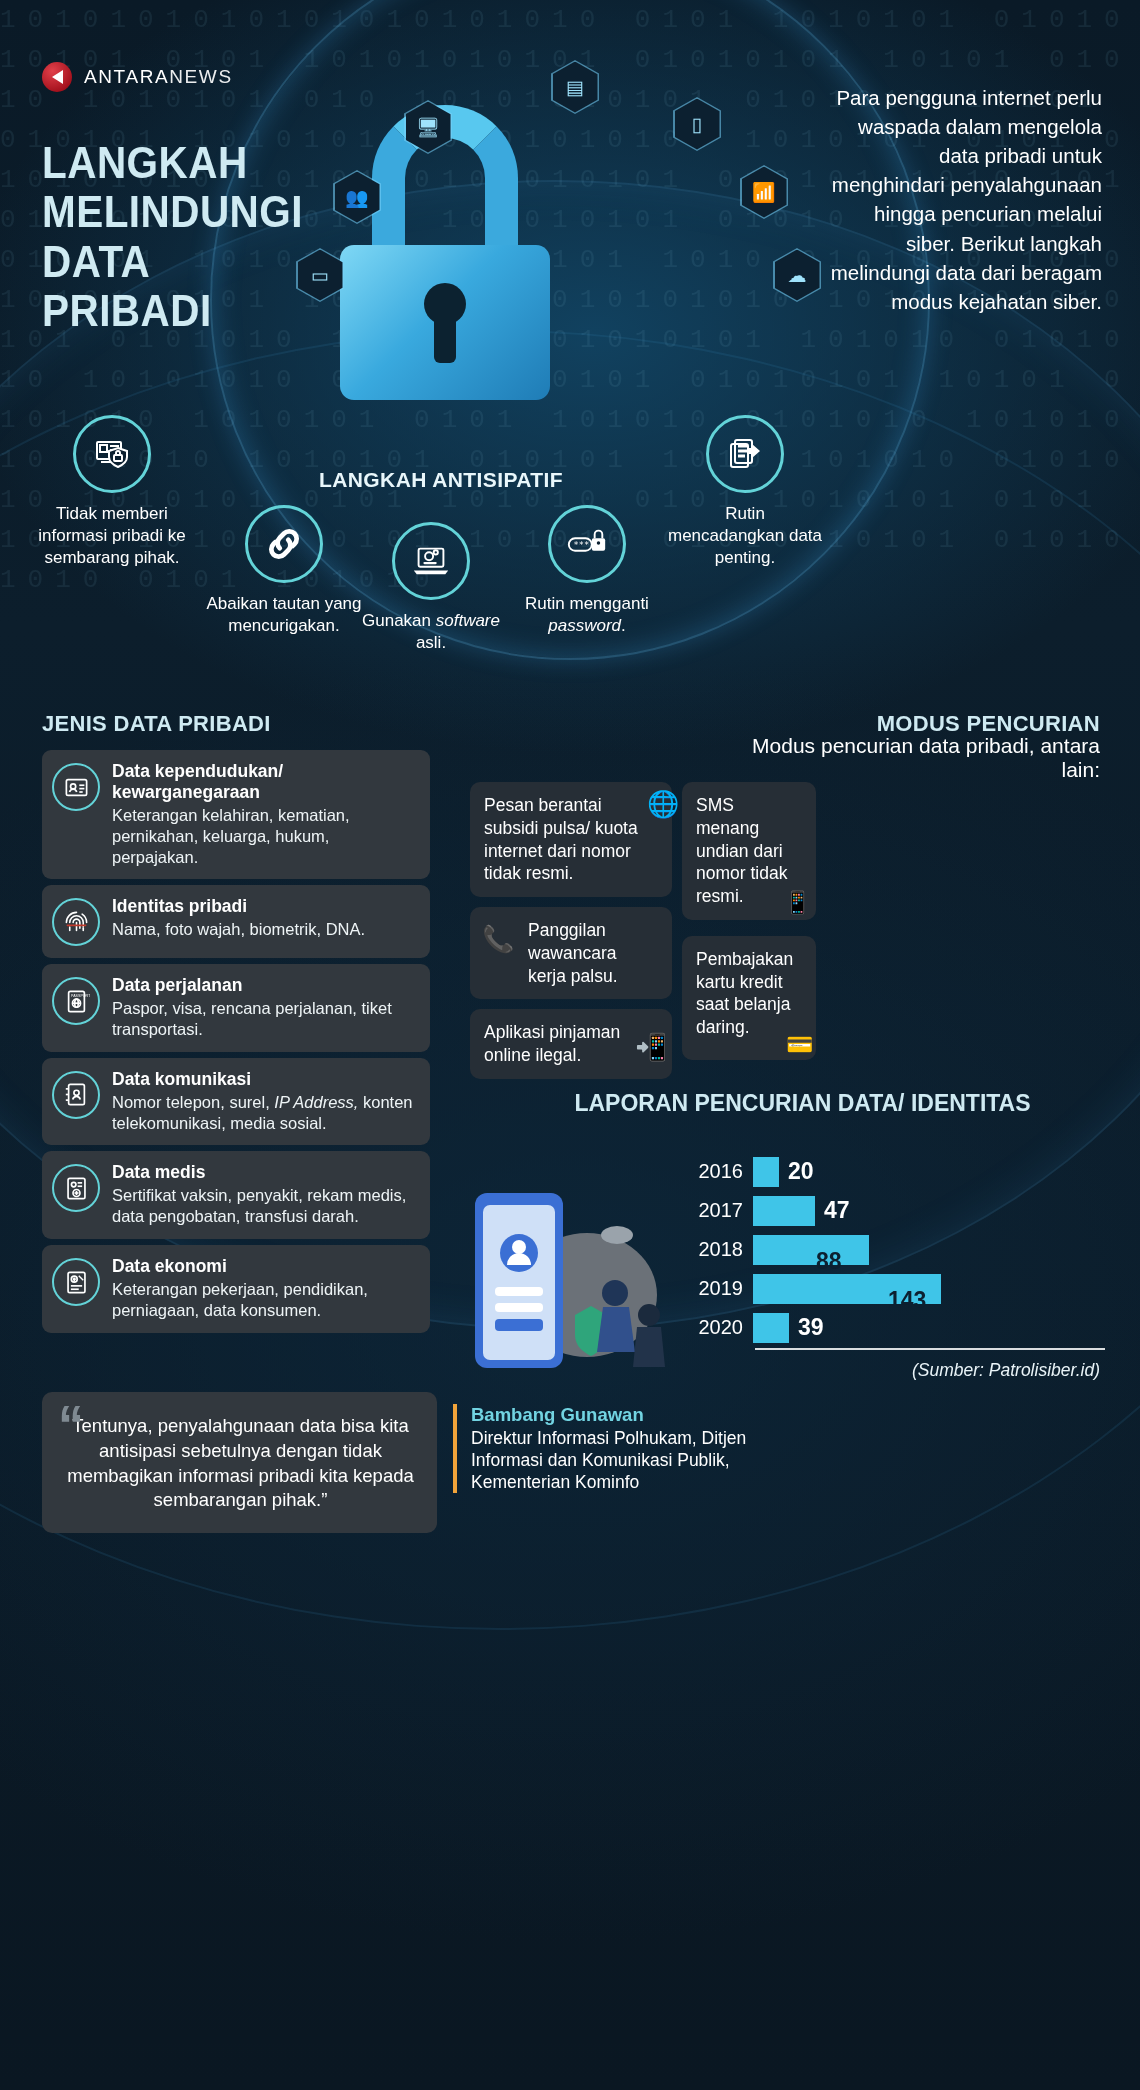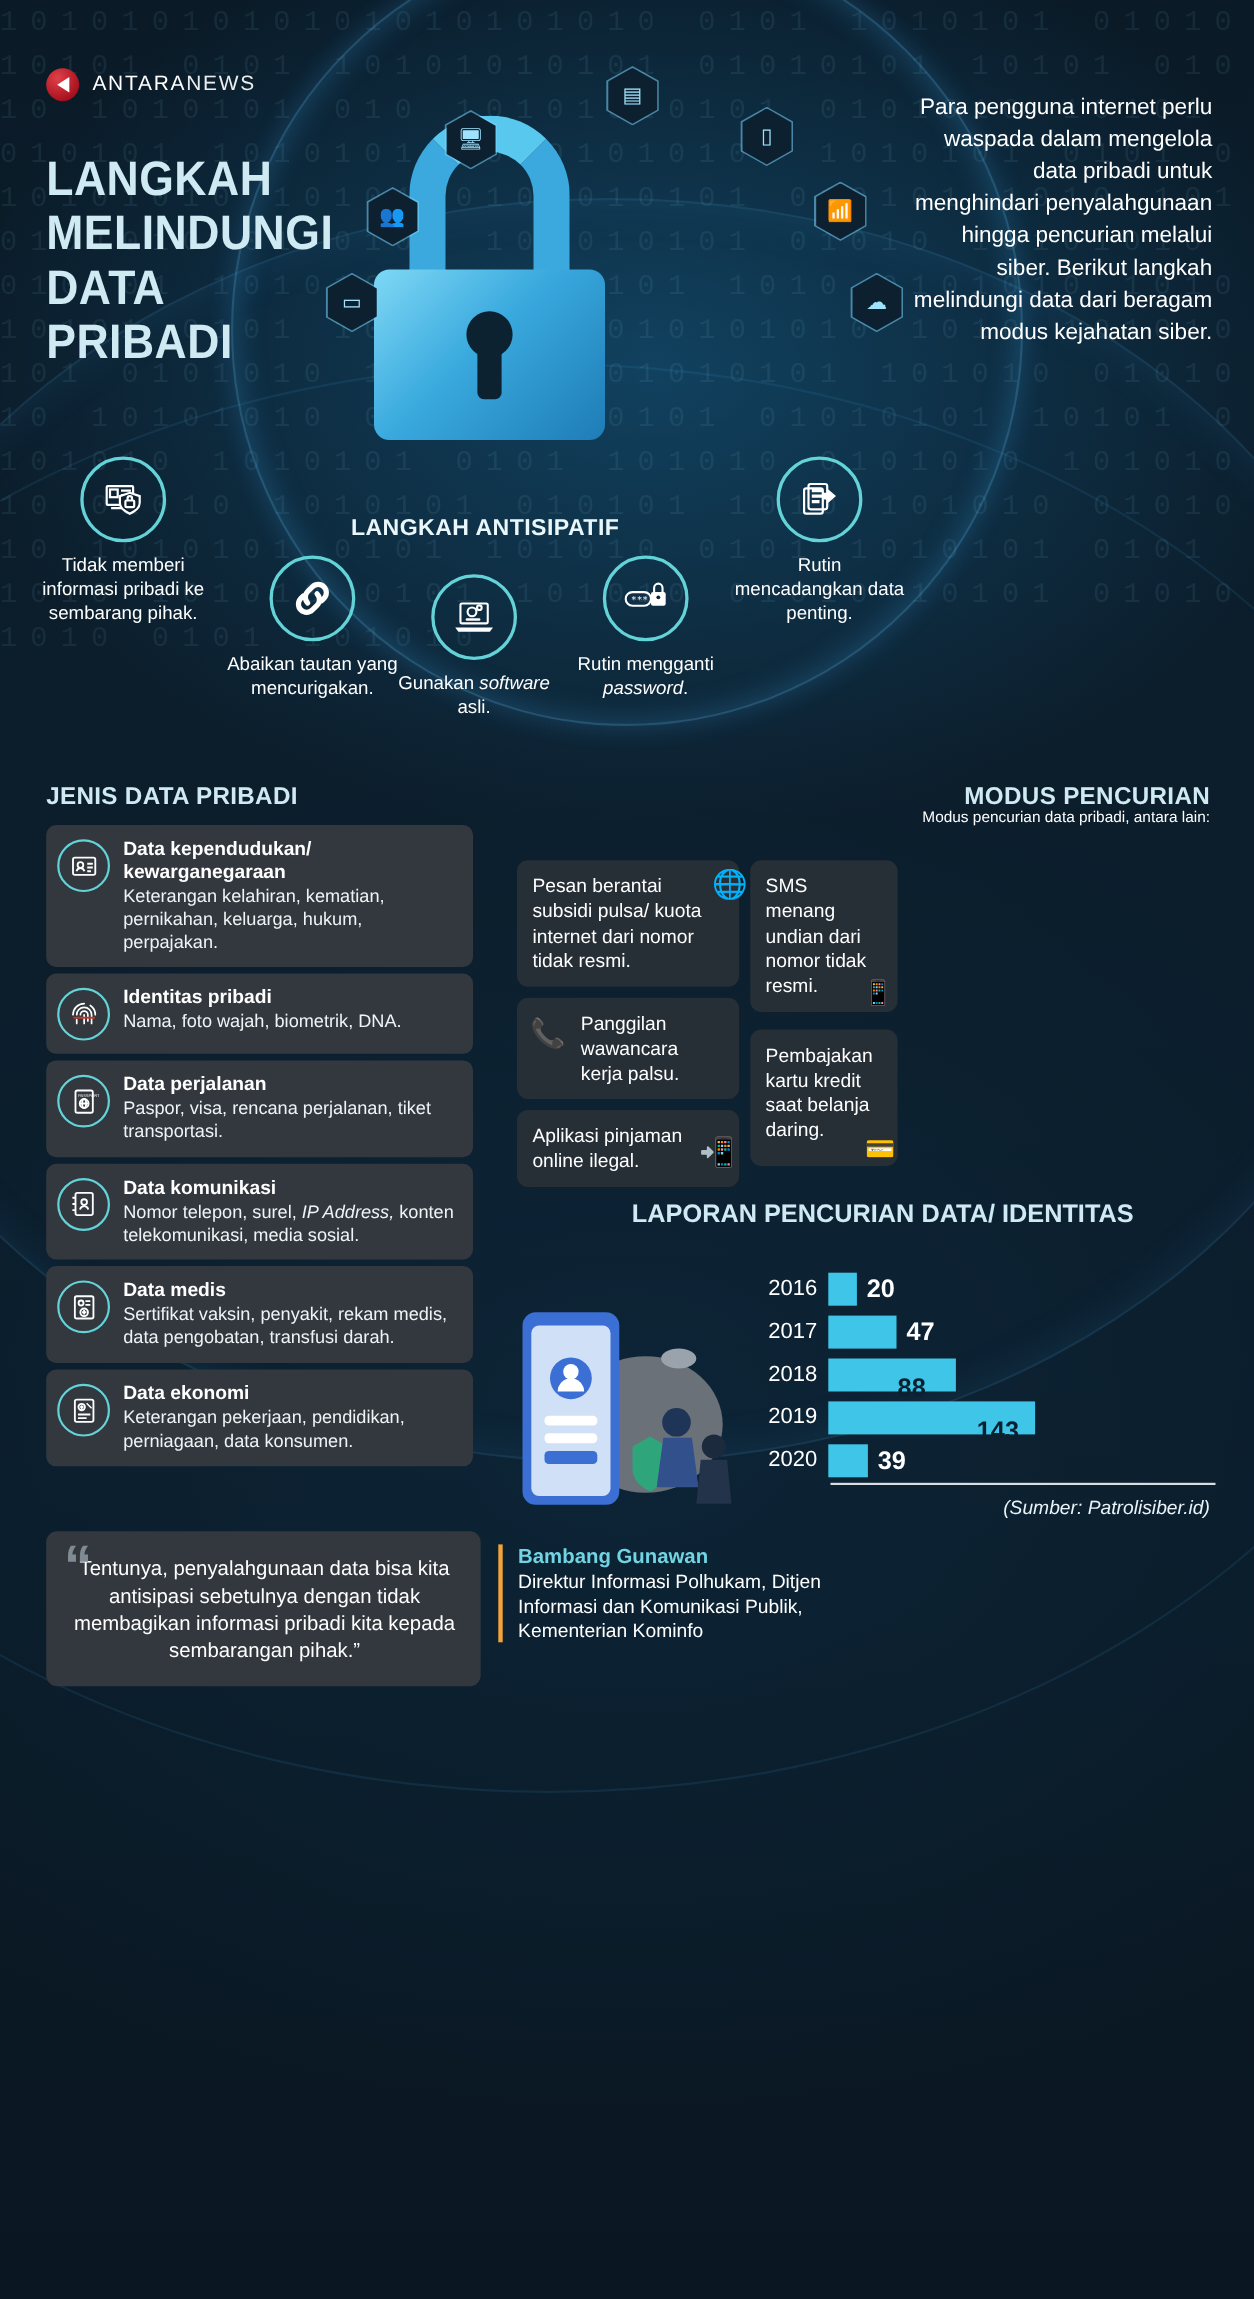--- a/index.html
+++ b/index.html
@@ -97,21 +97,21 @@
   .drow .ic { flex:0 0 auto; width:48px; height:48px; border-radius:50%;
      border:2.5px solid #63d3d8; display:flex; align-items:center; justify-content:center;
      color:#fff; font-size:21px; margin-top:2px;}
   .drow .tx h4 { color:#fff; font-size:17.5px; font-weight:700; line-height:1.2; margin-bottom:2px;}
   .drow .tx p { color:#eef4f6; font-size:16.5px; line-height:1.26; }
   .drow .tx p i { font-style:italic; }
 
   
   .modus-title { position:absolute; right:40px; top:711px; }
   .modus-sub { position:absolute; right:40px; top:734px; width:390px; text-align:right;
-     color:#fff; font-size:14px; }
+     color:#fff; font-size:21px; }
   .mgrid { position:absolute; left:470px; top:782px; width:630px; }
   .mcol { position:absolute; }
   .mcard { background:#262e36; border-radius:10px; color:#fff; font-size:17.5px;
      line-height:1.3; padding:12px 14px; position:relative; margin-bottom:10px; }
   .mcard .mi { position:absolute; color:#62c9ef; font-size:26px; }
   .col-a { left:0; width:202px; }
   .col-b { left:212px; width:134px; }
 
   
   .chart-title { position:absolute; left:505px; top:1090px; width:595px; text-align:center;

